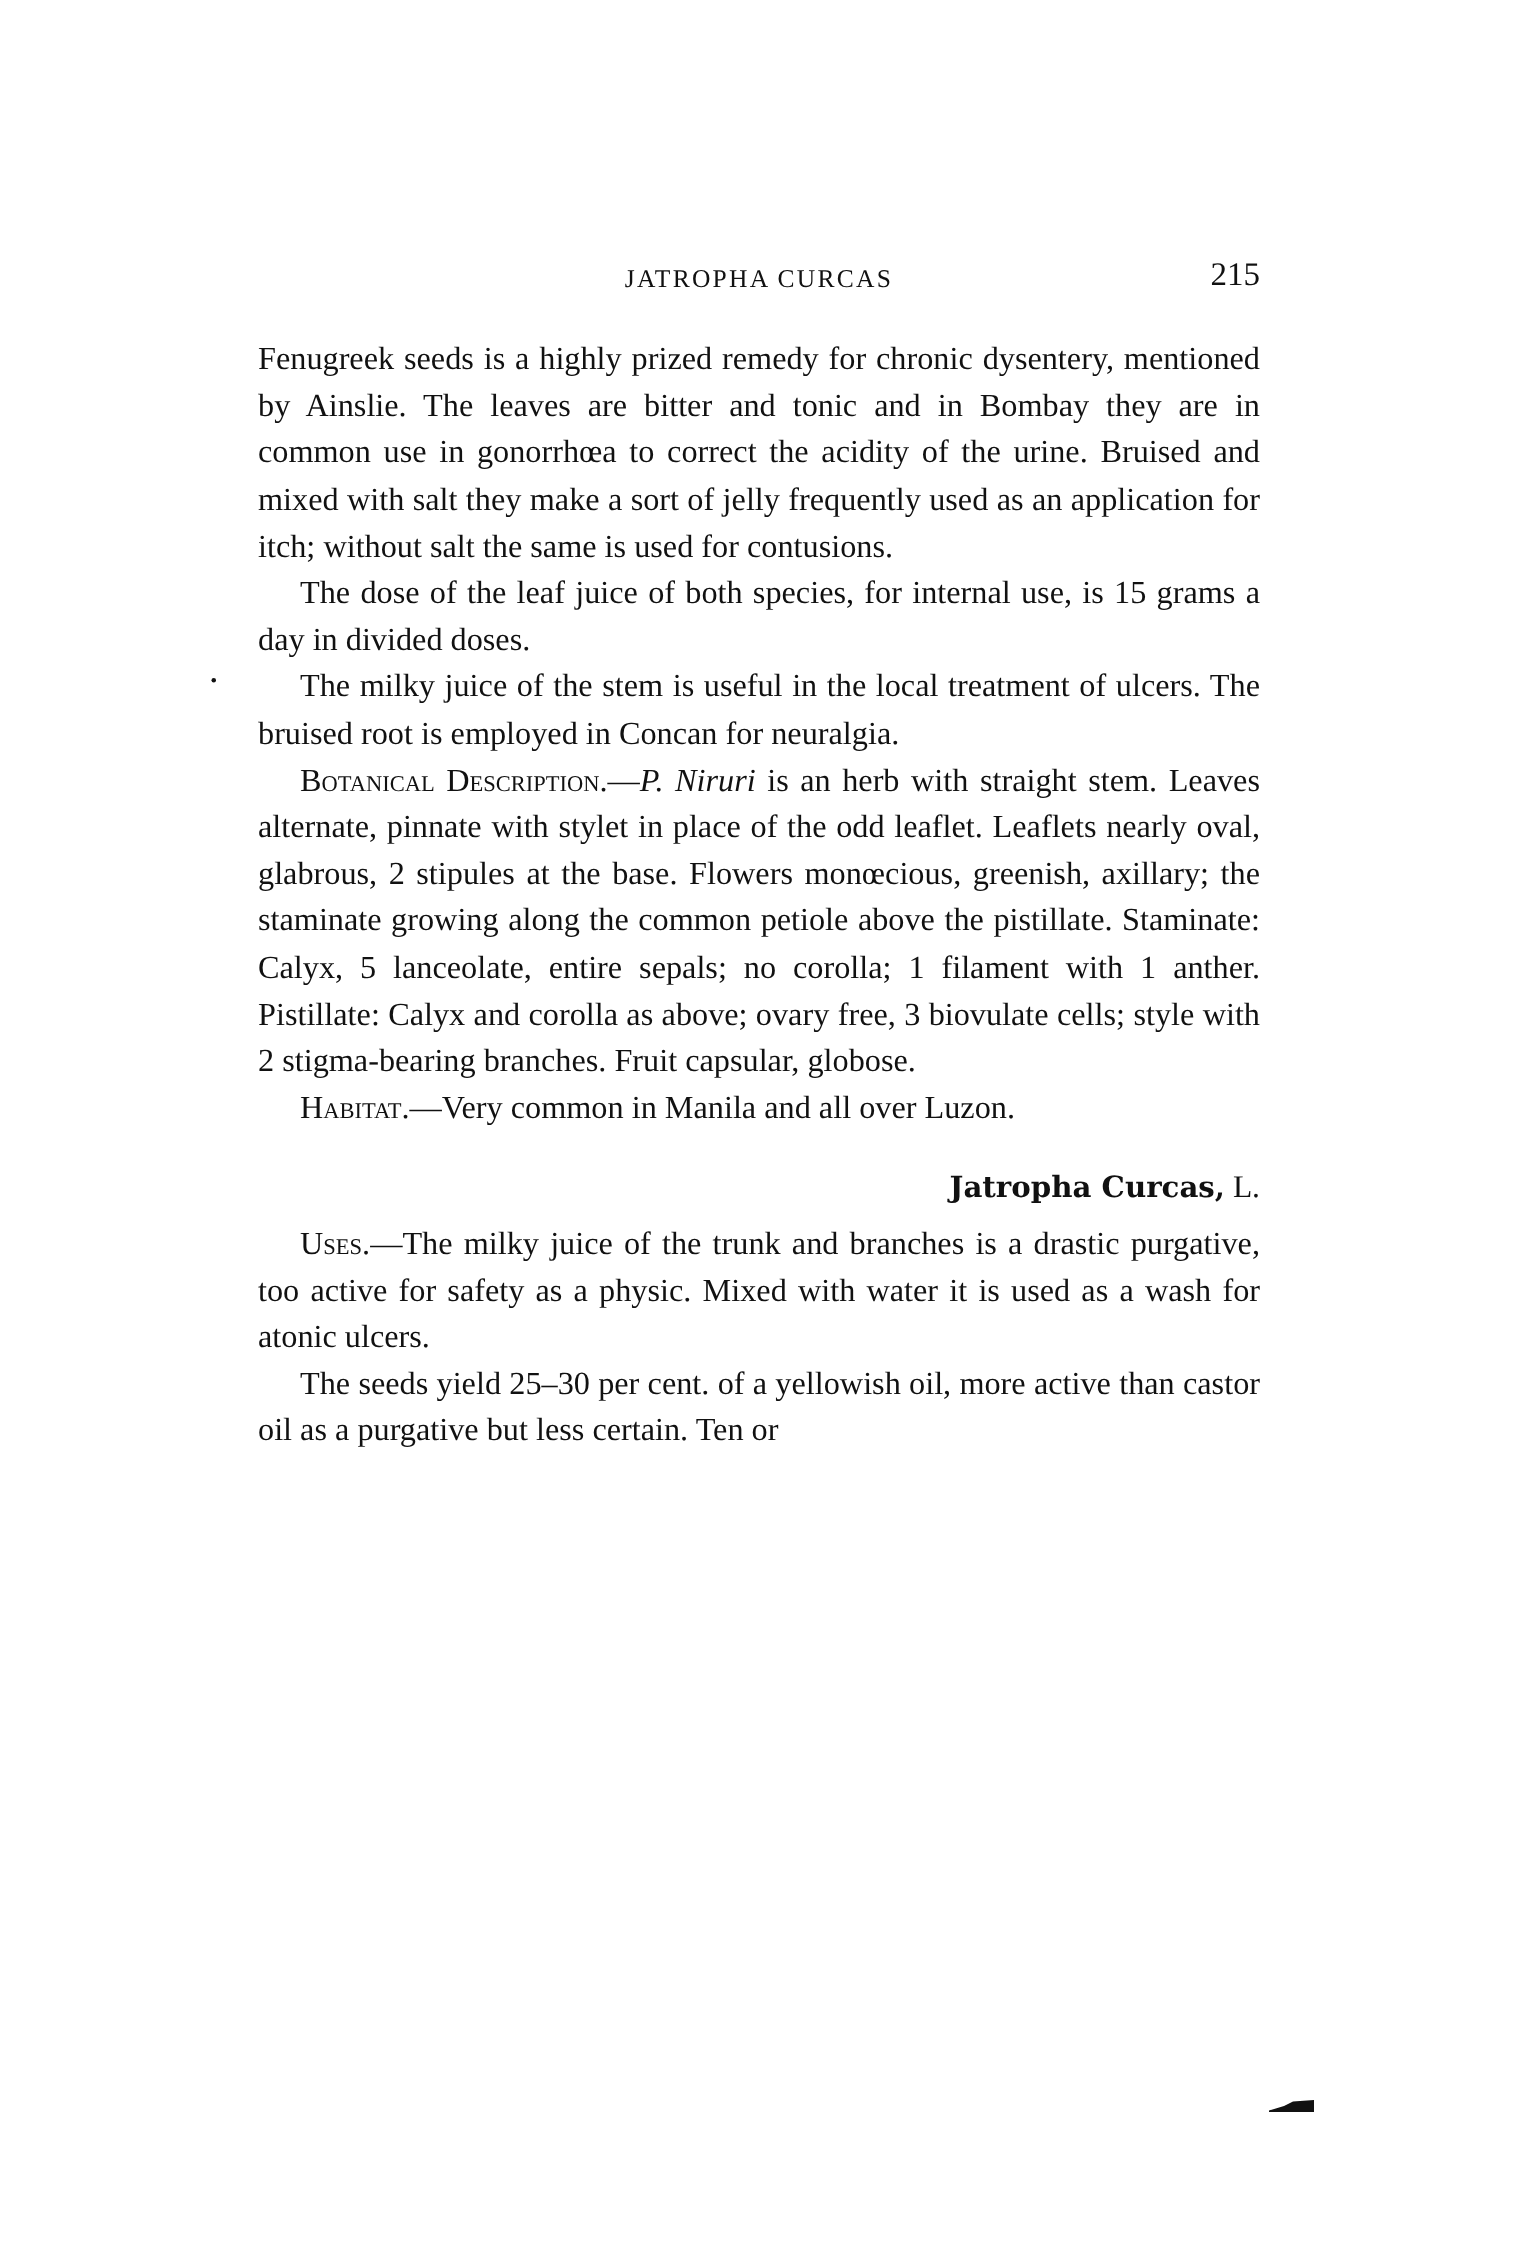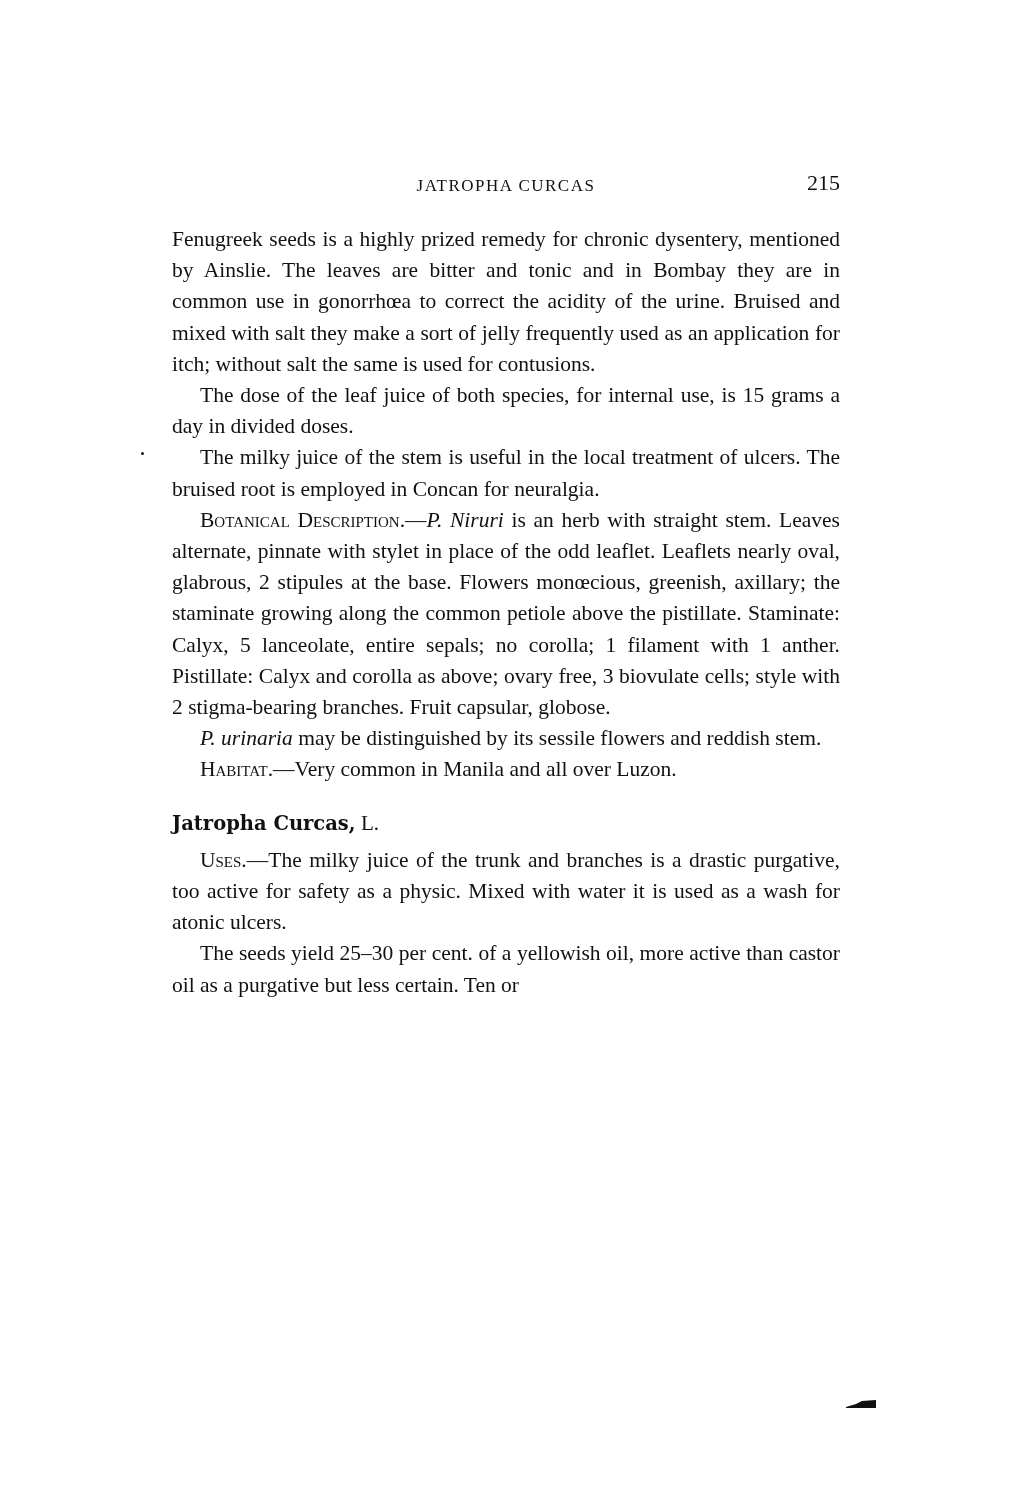--- a/index.html
+++ b/index.html
@@ -7,21 +7,21 @@
          font-family: "Liberation Serif", "DejaVu Serif", serif; color: #111; }
   .header { position: absolute; top: 170px; left: 172px; width: 668px; height: 30px; }
   .running-head { position: absolute; left: 0; right: 0; text-align: center;
                   font-size: 17px; letter-spacing: 1.5px; top: 6px; }
   .page-number { position: absolute; right: 0; top: 0; font-size: 22px; }
   .body { position: absolute; top: 224px; left: 172px; width: 668px;
           font-size: 21.5px; line-height: 31.2px; text-align: justify; }
   .body p { margin: 0; }
   .indent { text-indent: 28px; }
   .sc { font-variant: small-caps; font-family: Liberation Serif, serif; }
-  .heading { text-align: left; font-family: "DejaVu Serif", serif; font-weight: bold;
+  .heading { text-align: right; font-family: "DejaVu Serif", serif; font-weight: bold;
              font-size: 19.5px; margin: 22px 0 6px 0 !important; }
   .heading .suffix { font-family: "Liberation Serif", serif; font-weight: normal; font-size: 21px; }
   .stray-dot { position: absolute; left: 141px; top: 452px; width: 3px; height: 3px;
                background: #111; border-radius: 50%; }
   .bottom-mark { position: absolute; left: 846px; top: 1399px; width: 30px; height: 9px; }
 </style>
 </head>
 <body>
 
 <div class="header">
@@ -29,21 +29,20 @@
   <div class="page-number">215</div>
 </div>
 
 <div class="stray-dot"></div>
 
 <div class="body">
   <p>Fenugreek seeds is a highly prized remedy for chronic dysentery, mentioned by Ainslie. The leaves are bitter and tonic and in Bombay they are in common use in gonorrhœa to correct the acidity of the urine. Bruised and mixed with salt they make a sort of jelly frequently used as an application for itch; without salt the same is used for contusions.</p>
   <p class="indent">The dose of the leaf juice of both species, for internal use, is 15 grams a day in divided doses.</p>
   <p class="indent">The milky juice of the stem is useful in the local treatment of ulcers. The bruised root is employed in Concan for neuralgia.</p>
   <p class="indent"><span class="sc">Botanical Description.</span><span>—</span><i>P. Niruri</i><span> is an herb with straight stem. Leaves alternate, pinnate with stylet in place of the odd leaflet. Leaflets nearly oval, glabrous, 2 stipules at the base. Flowers monœcious, greenish, axillary; the staminate growing along the common petiole above the pistillate. Staminate: Calyx, 5 lanceolate, entire sepals; no corolla; 1 filament with 1 anther. Pistillate: Calyx and corolla as above; ovary free, 3 biovulate cells; style with 2 stigma-bearing branches. Fruit capsular, globose.</span></p>
-  <p class="indent"><i>P. urinaria</i><span> may be distinguished by its sessile flowers and reddish stem.</span></p>
   <p class="indent"><span class="sc">Habitat.</span><span>—Very common in Manila and all over Luzon.</span></p>
 
   <p class="heading"><span>Jatropha Curcas,</span><span class="suffix"> L.</span></p>
 
   <p class="indent"><span class="sc">Uses.</span><span>—The milky juice of the trunk and branches is a drastic purgative, too active for safety as a physic. Mixed with water it is used as a wash for atonic ulcers.</span></p>
   <p class="indent">The seeds yield 25–30 per cent. of a yellowish oil, more active than castor oil as a purgative but less certain. Ten or</p>
 </div>
 
 <svg class="bottom-mark" viewBox="0 0 30 9">
   <path d="M0 8 L10 5 L16 2 L30 1 L30 9 L0 9 Z" fill="#111"></path>

